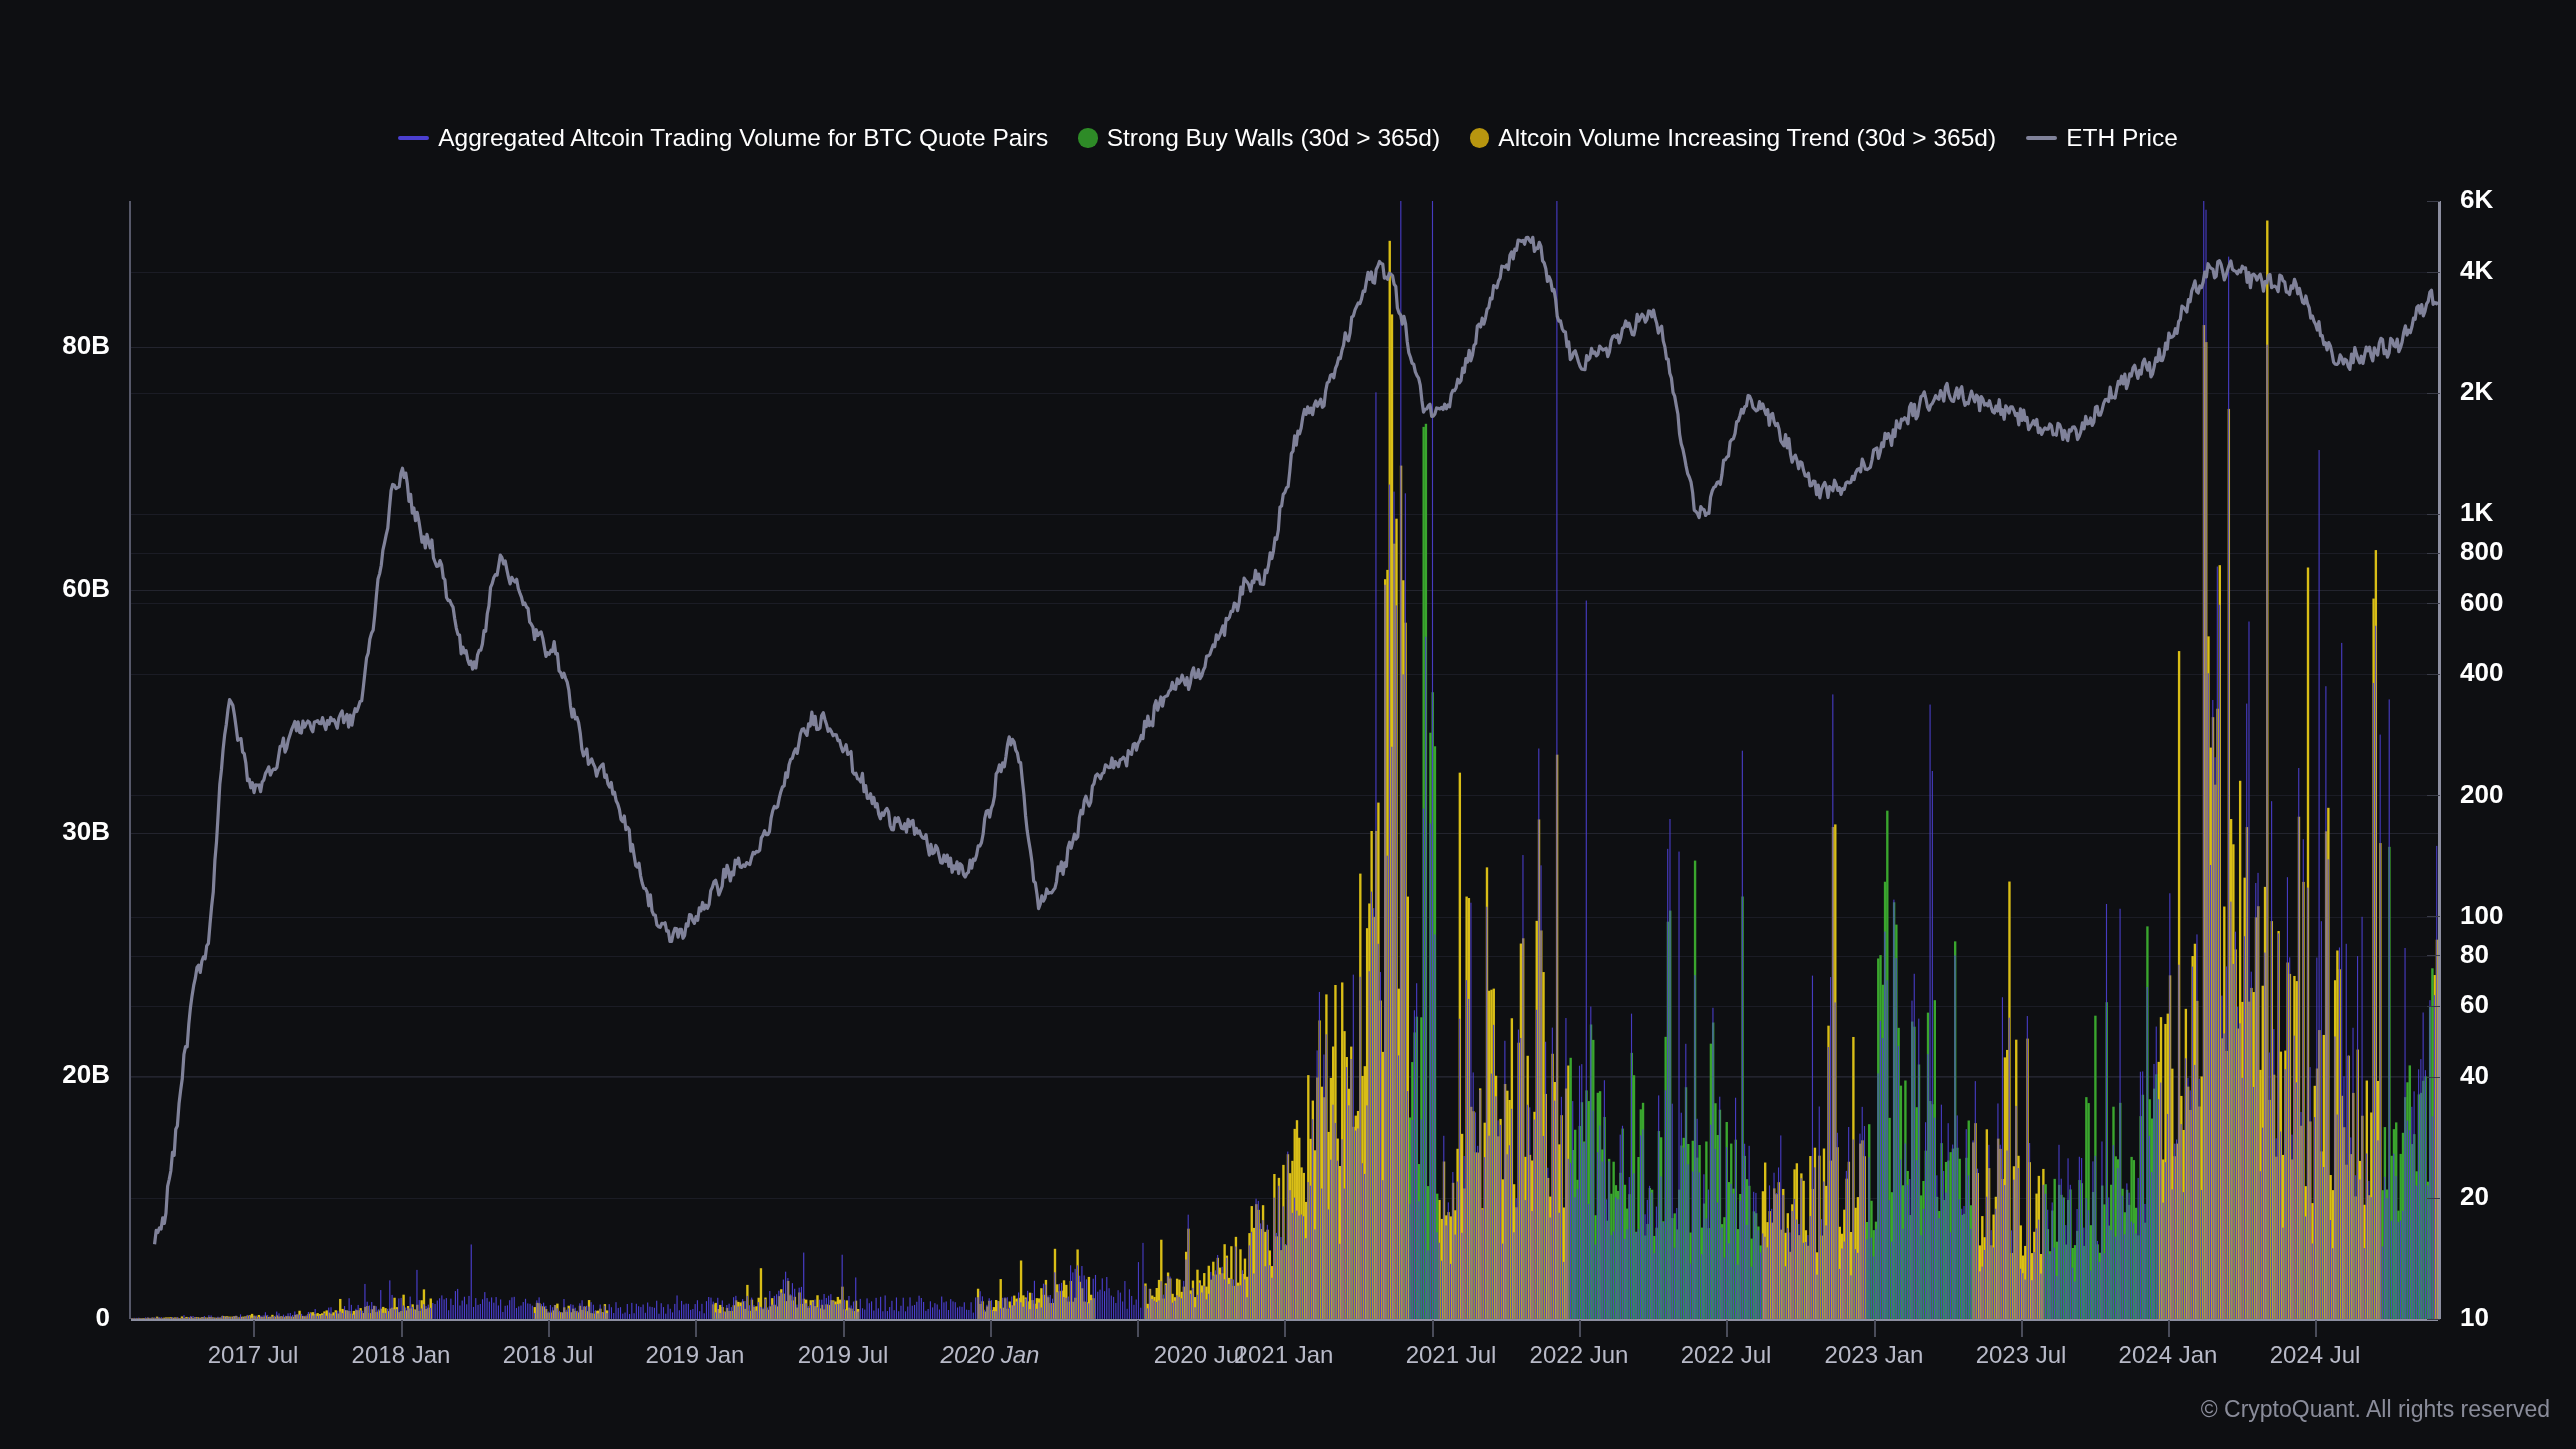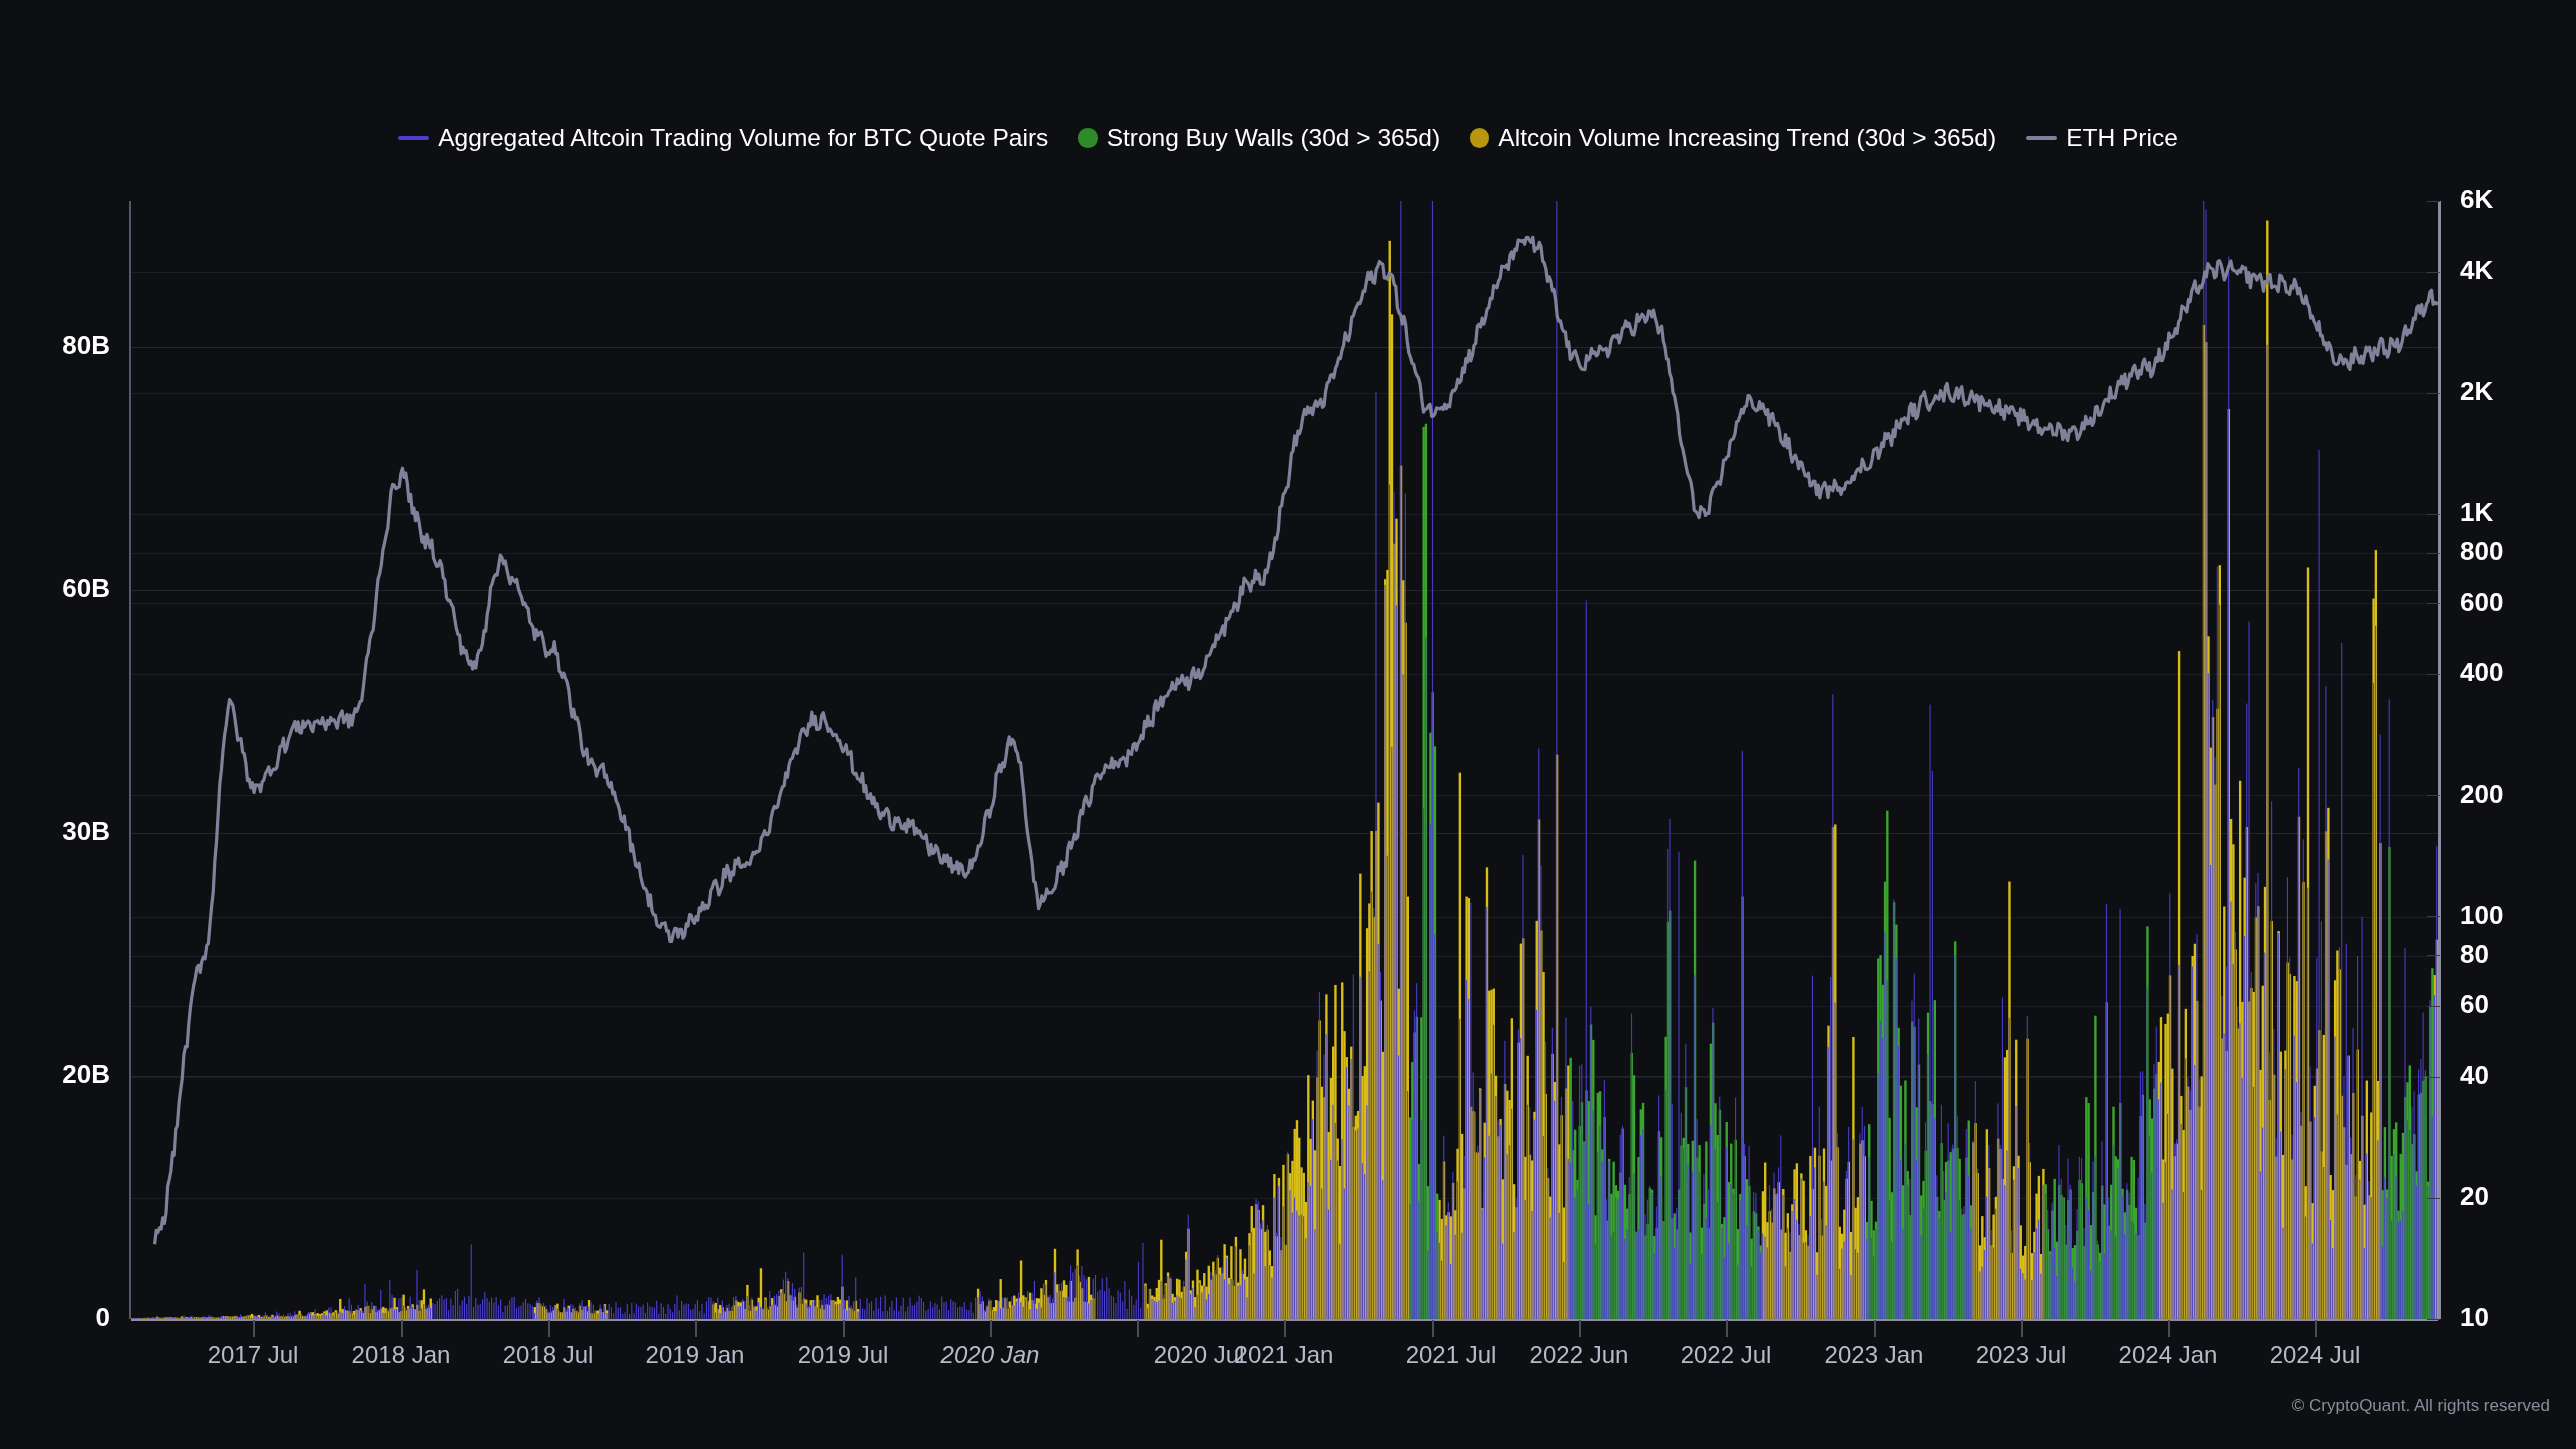--- a/index.html
+++ b/index.html
@@ -91,21 +91,21 @@
     color:#26272F;
     font-size:85px;font-weight:bold;
     letter-spacing:-1.3px;
     pointer-events:none;
     user-select:none;
   }
 
   
   .footer{
     position:absolute;right:26px;top:1396px;
-    color:#8A8C9A;font-size:17px;
+    color:#8A8C9A;font-size:23px;
     white-space:nowrap;
   }
 
   svg.series{position:absolute;left:0;top:0;}
 </style>
 </head>
 <body>
 
 <div id="chart-root">
 

